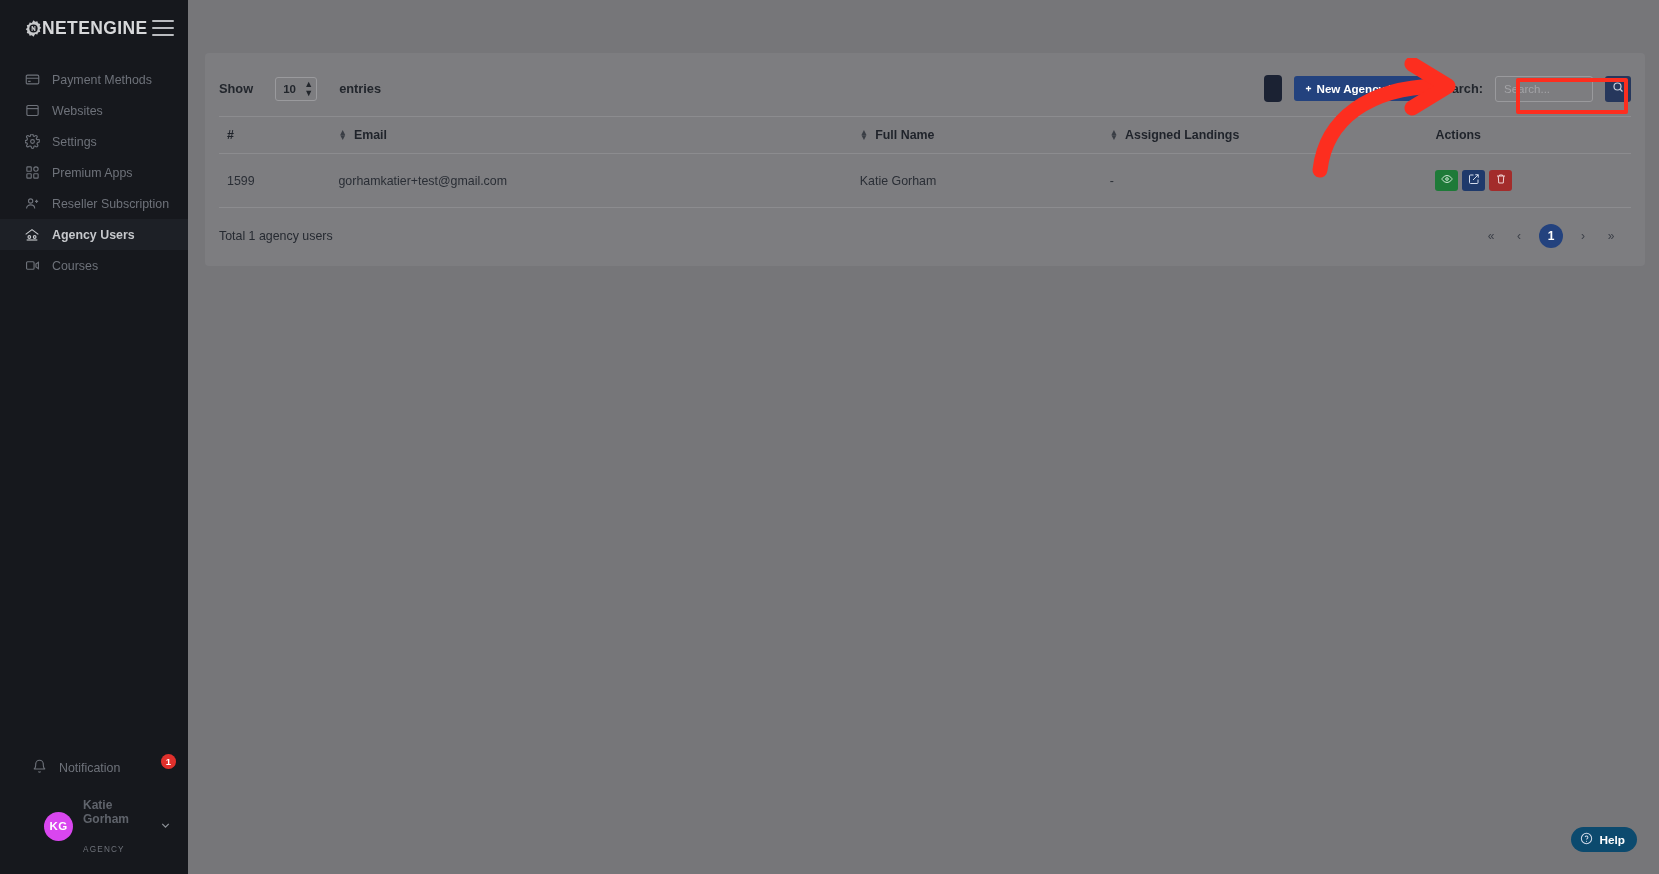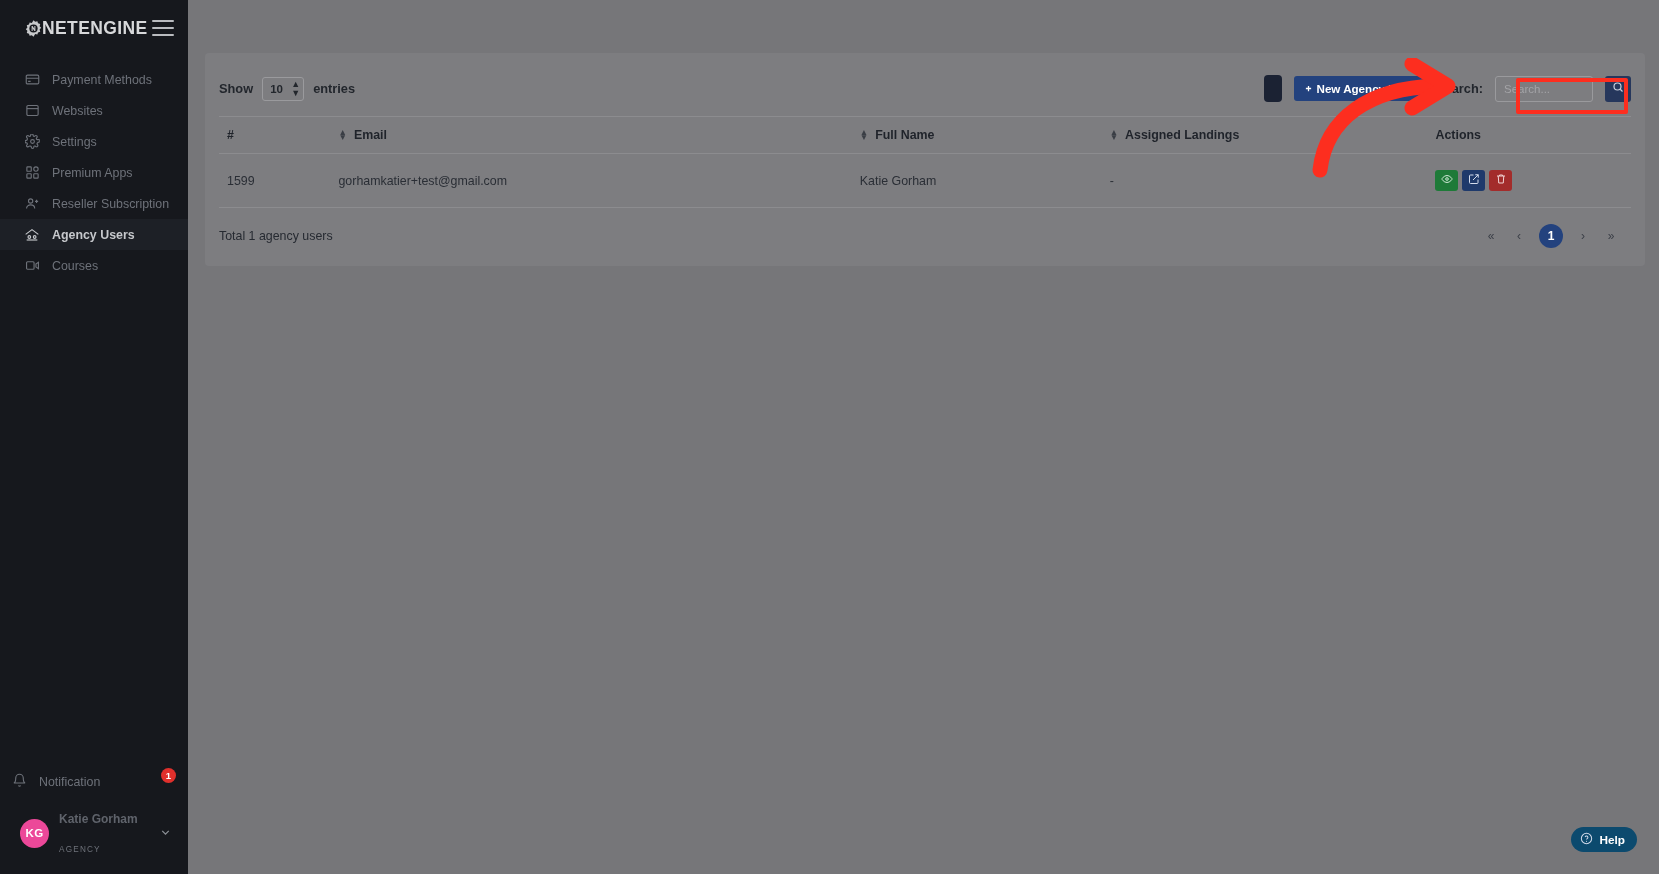--- a/index.html
+++ b/index.html
@@ -59,41 +59,43 @@
   .nav-item.active { background: #1d2026; color: #c6c8cc; font-weight: 600; }
   .nav-item.active .ico svg { stroke: #c6c8cc; }
 
   .sidebar-bottom { margin-top: auto; padding-bottom: 14px; }
   .notif-row {
     height: 34px;
     display:flex; align-items:center; gap:12px;
     padding-left: 12px;
     color:#6e727a; font-size:12.4px; cursor:pointer;
     position: relative;
+    margin-left: 20px;
   }
   .notif-badge {
     position: absolute; right: 12px; top: 3px;
     width: 15px; height: 15px; border-radius: 50%;
     background: #e0302c; color:#fff;
     font-size: 9.5px; font-weight: 700;
     display:flex; align-items:center; justify-content:center;
   }
   .user-row {
     margin-top: 8px;
     display:flex; align-items:center; gap:10px;
     padding: 6px 10px 6px 20px;
     cursor:pointer;
   }
   .avatar {
     width: 29px; height: 29px; border-radius:50%;
-    background:#ec4899; color:#fff;
+    background:#d946ef; color:#fff;
     font-size:11.5px; font-weight:700;
     display:flex;align-items:center;justify-content:center;
     flex:0 0 29px;
     letter-spacing:.3px;
+    margin-left:24px;
   }
   .user-meta { line-height: 1.15; }
   .user-name { color:#5f636b; font-size:12px; font-weight:600; }
   .user-role { color:#6e727a; font-size:8.2px; font-weight:400; letter-spacing:1.2px; margin-top:18px;}
   .chev { margin-left:auto; color:#8b8f96; font-size:11px; padding-right:6px;}
 
   
   .main {
     flex: 1; position: relative;
     background: #767679;
@@ -107,21 +109,21 @@
     border-radius: 4px;
     padding: 22px 14px 10px 14px;
   }
   .card-top {
     display:flex; align-items:center;
     padding: 0 0 14px 0;
     position: relative;
     min-height: 34px;
   }
   .show-entries {
-    display:flex; align-items:center; gap:9px;
+    display:flex; align-items:center; gap:22px;
     color:#22262c; font-size:12.8px; font-weight:700;justify-content:flex-end;
   }
   .len-select {
     width: 42px; height: 24px;
     background: #7d7d80;
     border: 1px solid #9a9a9d;
     border-radius: 3px;
     color:#22262c; font-size:11.5px;
     display:flex; align-items:center; justify-content:space-between;
     padding: 0 4px 0 7px;

